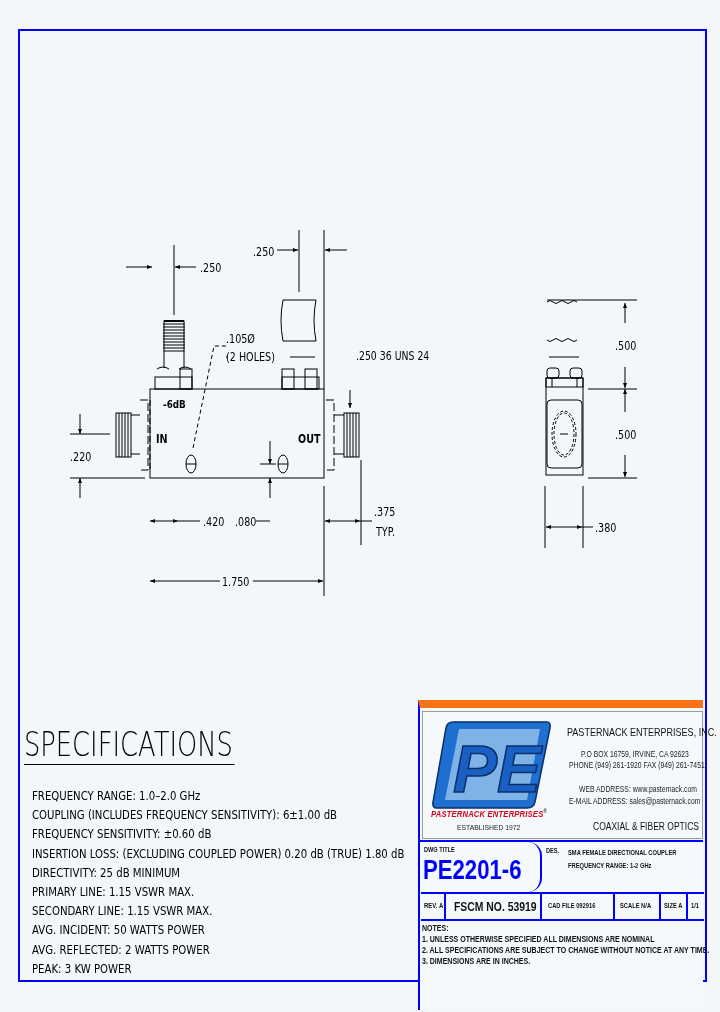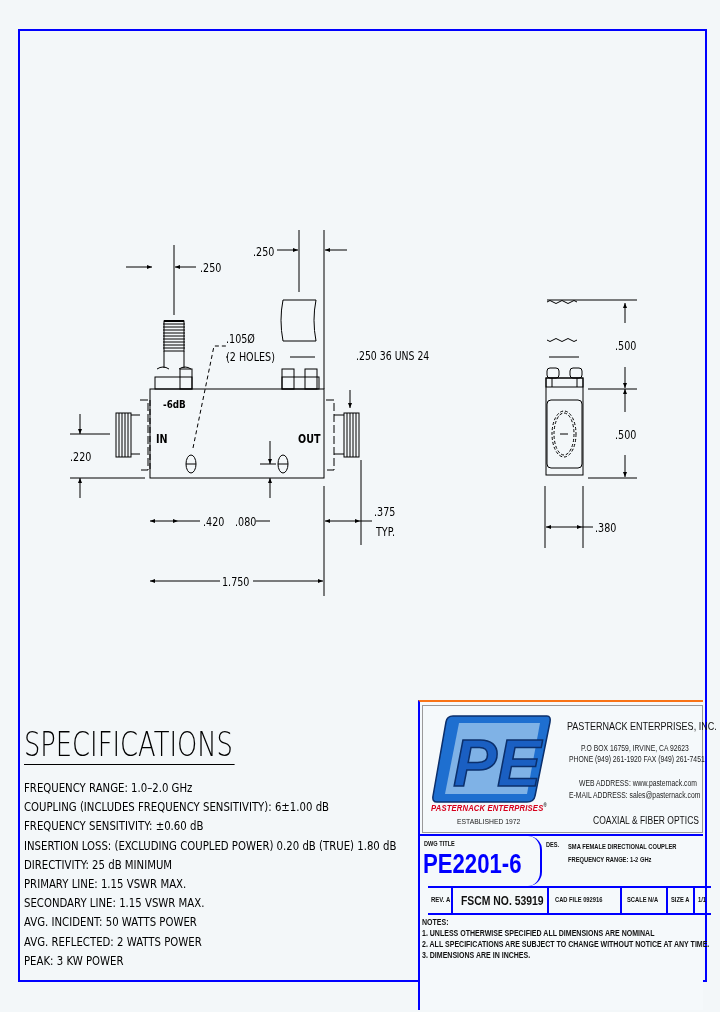--- a/index.html
+++ b/index.html
@@ -1,37 +1,37 @@
 <!DOCTYPE html>
 <html><head>
 <meta charset="utf-8">
 <style>
   html, body { margin:0; padding:0; }
   body { width:720px; height:1012px; background:#f3f7f9; position:relative; overflow:hidden; font-family:"Liberation Sans", sans-serif; }
   .frame { position:absolute; left:18px; top:29px; width:685px; height:949px; border:2px solid #0000ff; box-sizing:content-box; }
   svg.drawing { position:absolute; left:0; top:0; }
   .dimtxt { font-family:"DejaVu Sans", sans-serif; font-size:12px; fill:#000; transform-origin:0 0; }
   .spec-title { position:absolute; left:24px; top:726px; font-family:"DejaVu Sans", sans-serif; font-weight:100; font-size:33px; letter-spacing:0px; color:#000; transform:scaleX(0.78); transform-origin:0 0; border-bottom:1px solid #000; line-height:38px; padding-right:2px; white-space:nowrap; }
-  .spec-list { position:absolute; left:24px; top:778px; margin:0; padding:0; list-style:none; }
+  .spec-list { position:absolute; left:24px; top:778px; margin:8px; padding:0; list-style:none; }
   .spec-list li { font-family:"DejaVu Sans", sans-serif; font-size:13px; line-height:19.2px; height:19.2px; color:#000; white-space:nowrap; transform:scaleX(0.78); transform-origin:0 0; }
-  .tb { position:absolute; left:418px; top:700px; width:285px; height:310px; border-left:2px solid #0000ff; border-top:2px solid #f97316; box-sizing:border-box; background:#f5f9fb;text-decoration:underline; }
+  .tb { position:absolute; left:418px; top:700px; width:285px; height:310px; border-left:2px solid #0000ff; border-top:8px solid #f97316; box-sizing:border-box; background:#f5f9fb;text-decoration:underline; }
   .tb-header { position:absolute; left:2px; top:3px; width:281px; height:128px; border:1px solid #9a9a9a; box-sizing:border-box; }
   .logo { position:absolute; left:8px; top:8px; width:120px; height:90px; }
   .logo-brand { position:absolute; left:8px; top:96px; font-family:"Liberation Sans", sans-serif; font-weight:bold; font-style:italic; font-size:9px; color:#d6001c; white-space:nowrap; transform:scaleX(0.85); transform-origin:0 0; letter-spacing:0.2px; }
   .logo-est { position:absolute; left:34px; top:111px; font-family:"Liberation Sans", sans-serif; font-size:8px; color:#222; white-space:nowrap; transform:scaleX(0.85); transform-origin:0 0; }
   .co-name { position:absolute; left:144px; top:14px; font-family:"Liberation Sans", sans-serif; font-size:11px; color:#111; white-space:nowrap; transform:scaleX(0.82); transform-origin:0 0; }
   .co-line { position:absolute; font-family:"Liberation Sans", sans-serif; font-size:8.5px; color:#222; white-space:nowrap; transform:scaleX(0.8); transform-origin:0 0; }
   .co-tag { position:absolute; left:170px; top:109px; font-family:"Liberation Sans", sans-serif; font-size:10px; color:#111; white-space:nowrap; transform:scaleX(0.85); transform-origin:0 0; }
   .row-title { position:absolute; left:0; top:132px; width:283px; height:52px; border-top:2px solid #0000ff; box-sizing:border-box; }
   .dwg-cell { position:absolute; left:0; top:0; width:122px; height:50px; border-right:2px solid #0000ff; box-sizing:border-box;border-radius:14px; }
   .dwg-label { position:absolute; left:4px; top:4px; font-family:"Liberation Sans", sans-serif; font-weight:bold; font-size:7px; color:#111; transform:scaleX(0.8); transform-origin:0 0; white-space:nowrap; }
   .dwg-num { position:absolute; left:3px; top:13px; font-family:"Liberation Sans", sans-serif; font-weight:bold; font-size:27px; color:#0000ff; transform:scaleX(0.82); transform-origin:0 0; white-space:nowrap; line-height:30px; }
   .des-label { position:absolute; left:126px; top:5px; font-family:"Liberation Sans", sans-serif; font-weight:bold; font-size:7px; color:#111; transform:scaleX(0.8); transform-origin:0 0; }
   .des-line { position:absolute; left:148px; font-family:"Liberation Sans", sans-serif; font-weight:bold; font-size:8px; color:#111; white-space:nowrap; transform:scaleX(0.72); transform-origin:0 0; }
-  .row-meta { position:absolute; left:8px; top:184px; width:283px; height:29px; border-top:2px solid #0000ff; border-bottom:2px solid #0000ff; box-sizing:border-box; }
+  .row-meta { position:absolute; left:1px; top:184px; width:283px; height:29px; border-top:2px solid #0000ff; border-bottom:2px solid #0000ff; box-sizing:border-box; }
   .meta-cell { position:absolute; top:0; height:25px; border-right:2px solid #0000ff; box-sizing:border-box; }
   .meta-txt { position:absolute; top:7px; font-family:"Liberation Sans", sans-serif; font-weight:bold; color:#111; white-space:nowrap; transform-origin:0 0; }
   .notes { position:absolute; left:2px; top:215px; }
   .note-line { font-family:"Liberation Sans", sans-serif; font-weight:bold; font-size:9px; line-height:11px; color:#111; white-space:nowrap; transform:scaleX(0.78); transform-origin:0 0; }
 </style>
 </head>
 <body>
 
 <div class="frame"></div>
 

